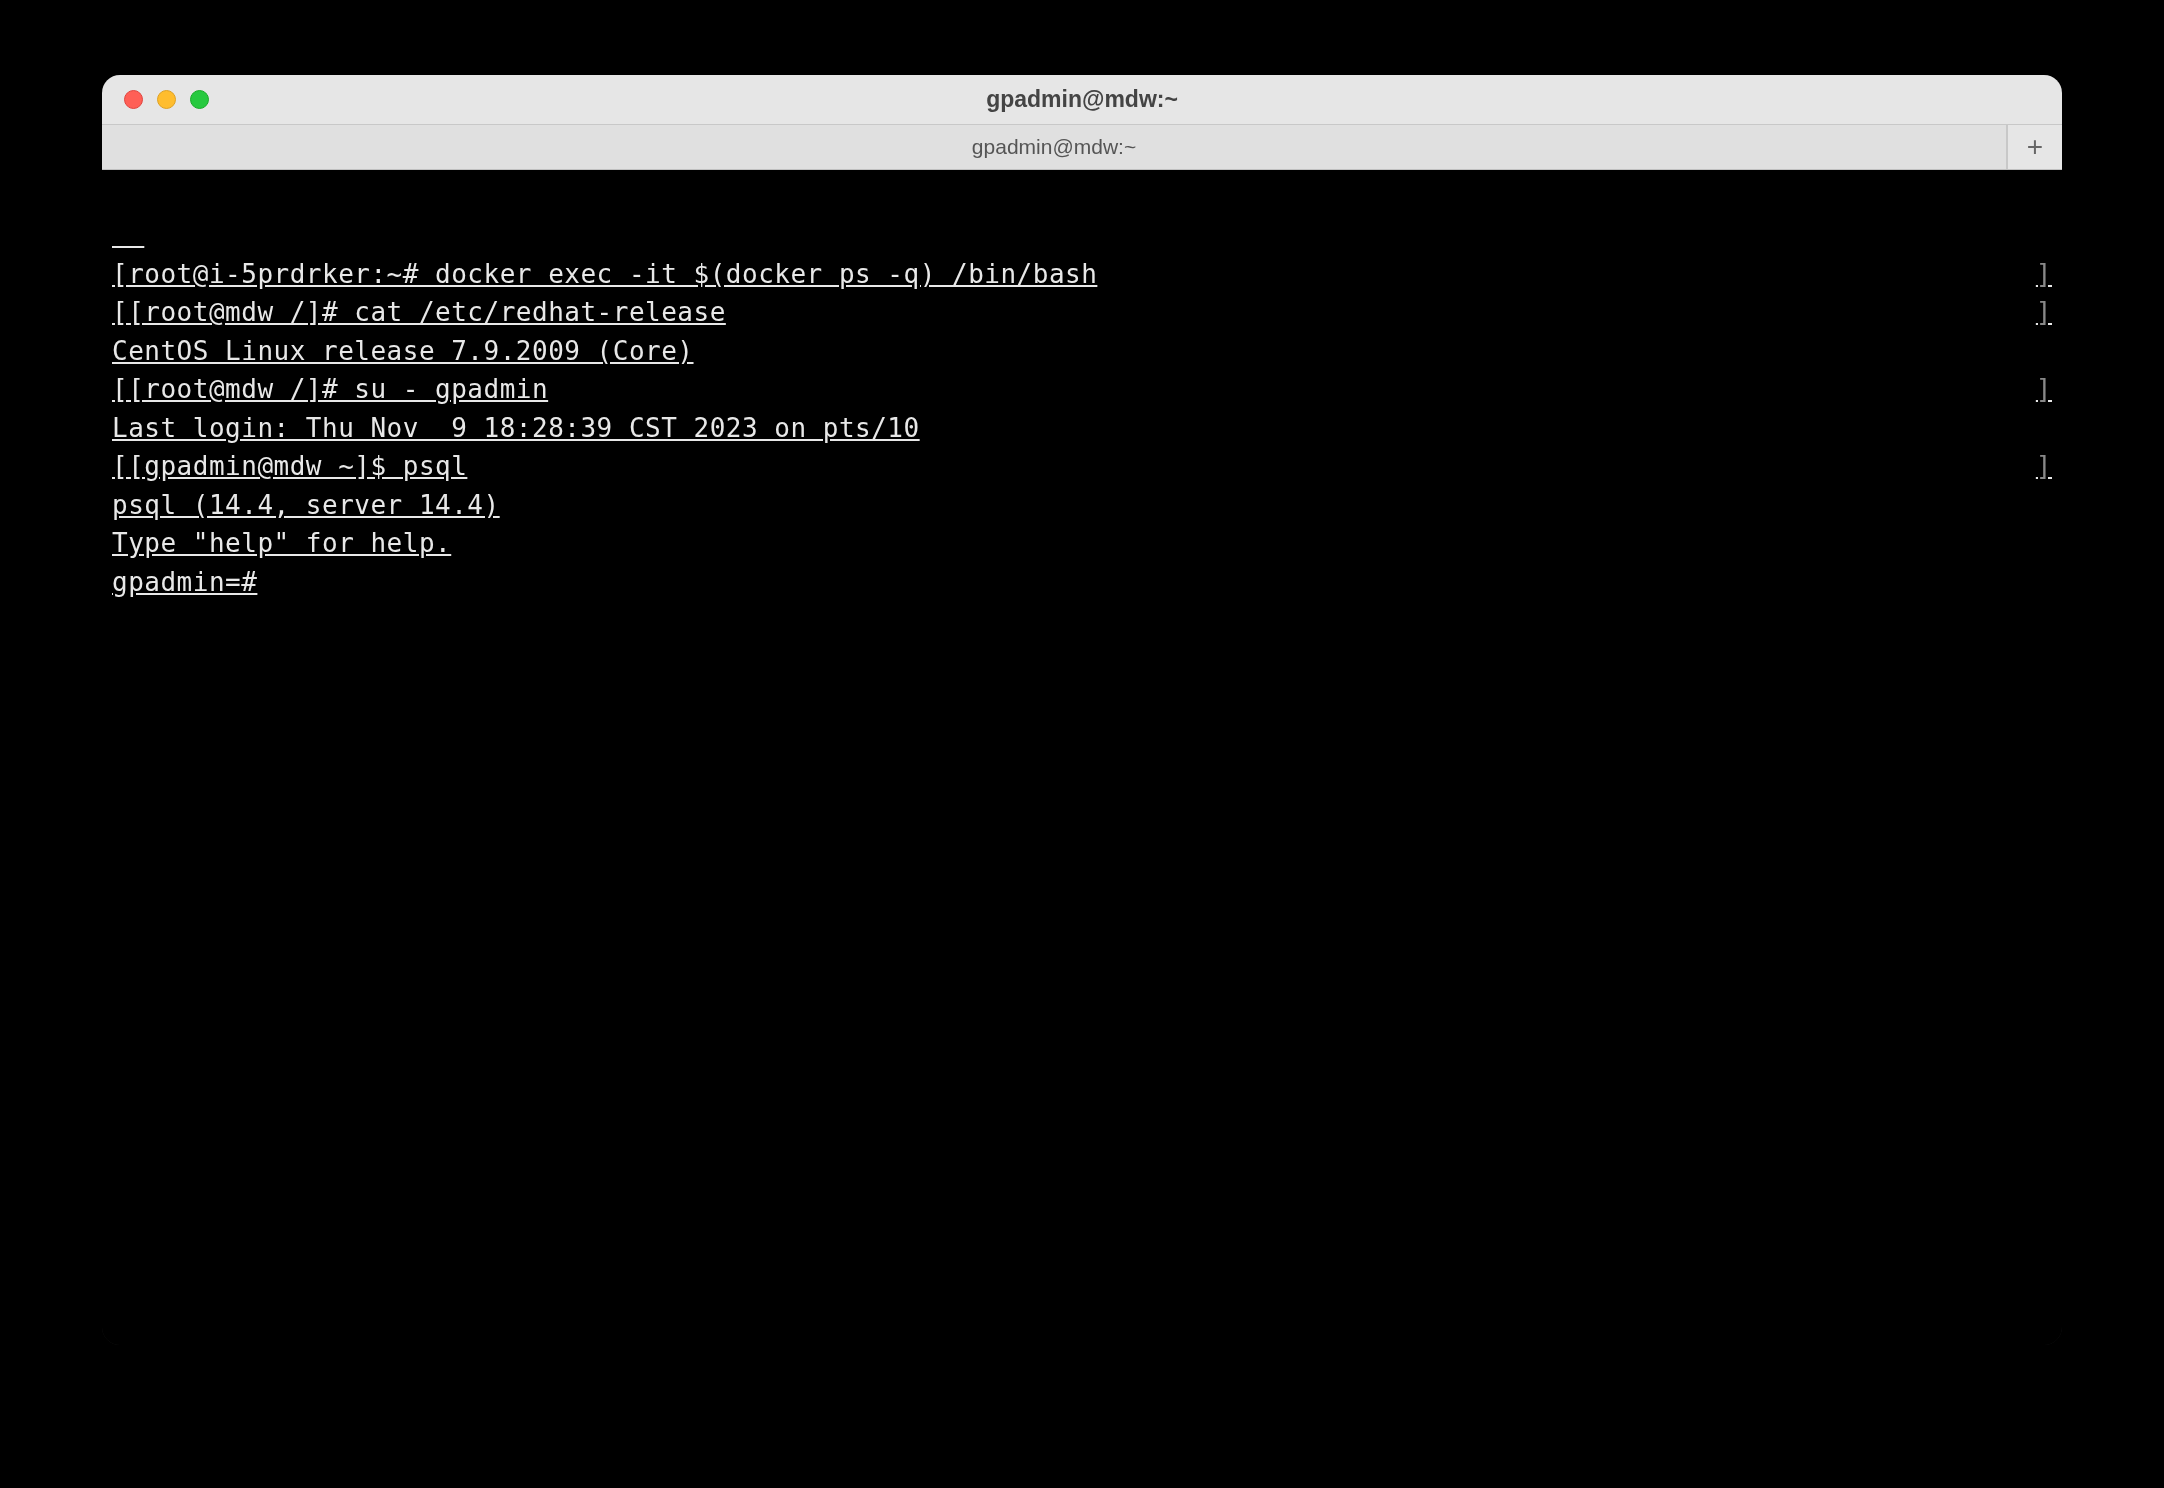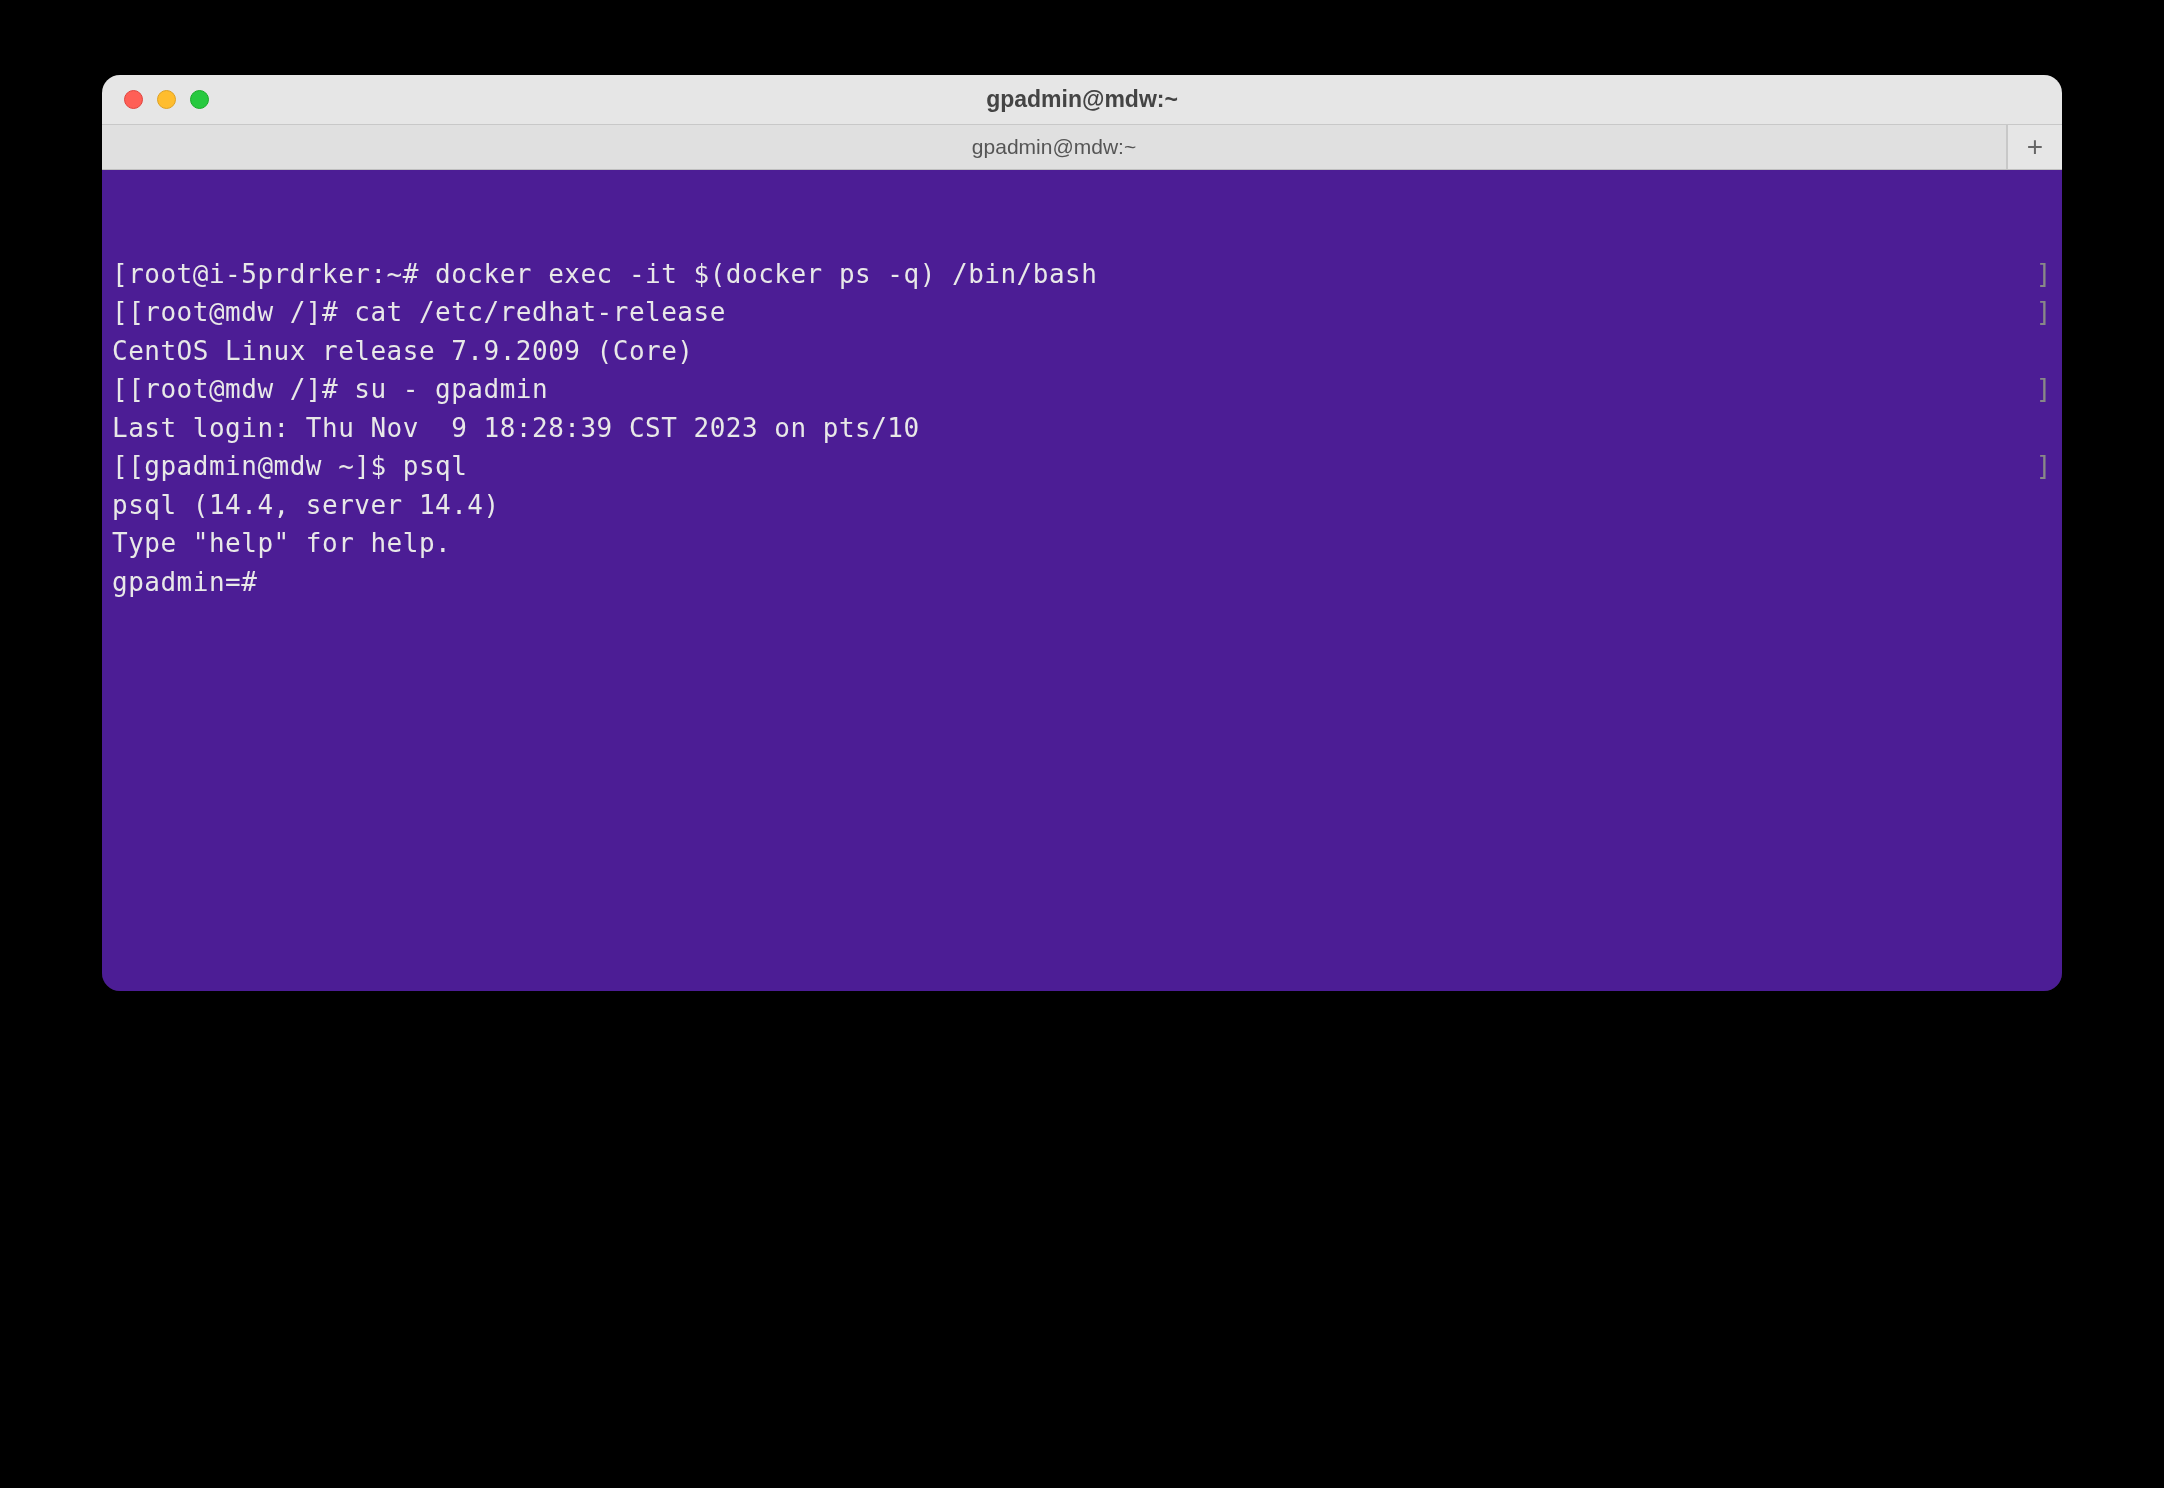--- a/index.html
+++ b/index.html
@@ -14,21 +14,21 @@
       height: 1488px;
       font-family: -apple-system, BlinkMacSystemFont, "Segoe UI", sans-serif;
       display: flex;
       align-items: flex-start;
       justify-content: center;
       padding-top: 75px;
     }
 
     .window {
       width: 1960px;
-      height: 916px;
+      height: 1270px;
       background: #1a1a1a;
       border-radius: 18px;
       overflow: hidden;
       box-shadow: 0 20px 60px rgba(0,0,0,0.6);
     }
 
     .title-bar {
       height: 50px;
       background: #e6e6e6;
       display: flex;
@@ -88,30 +88,31 @@
       align-items: center;
       justify-content: center;
       font-size: 28px;
       color: #666666;
       background: #e6e6e6;
       cursor: pointer;
       border-left: 1px solid #c8c8c8;
     }
 
     .terminal-content {
-      background: #4c1d95;
+      background: #000000;
       padding: 8px 10px;
       font-family: "SF Mono", "Menlo", "Monaco", "Consolas", monospace;
       font-size: 26px;
       color: #e8e8e8;
       line-height: 1.48;
       height: calc(100% - 95px);
       overflow: hidden;
       white-space: pre;
       letter-spacing: 0.5px;
+      text-decoration: underline;
     }
 
     .terminal-line {
       display: flex;
       justify-content: space-between;
     }
 
     .line-main {
       white-space: pre;
     }

